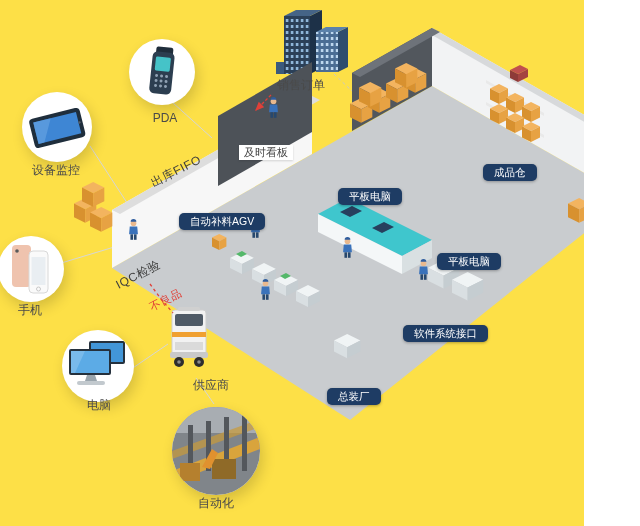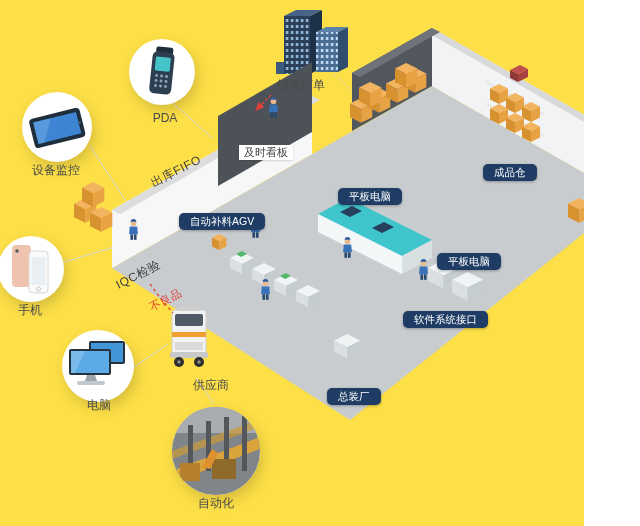--- a/index.html
+++ b/index.html
@@ -262,17 +262,17 @@
   <div class="lbl center" style="left:211px;top:379px">供应商</div>
   <div class="lbl center" style="left:165px;top:112px">PDA</div>
   <div class="lbl center" style="left:56px;top:164px">设备监控</div>
   <div class="lbl center" style="left:30px;top:304px">手机</div>
   <div class="lbl center" style="left:99px;top:399px">电脑</div>
   <div class="lbl center" style="left:216px;top:497px">自动化</div>
 
   <div class="tag" style="left:179px;top:213px">自动补料AGV</div>
   <div class="tag" style="left:338px;top:188px">平板电脑</div>
   <div class="tag" style="left:437px;top:253px">平板电脑</div>
-  <div class="tag" style="left:403px;top:311px">软件系统接口</div>
+  <div class="tag" style="left:403px;top:325px">软件系统接口</div>
   <div class="tag" style="left:327px;top:388px">总装厂</div>
   <div class="tag" style="left:483px;top:164px">成品仓</div>
 
 </div>
 
 </body></html>

